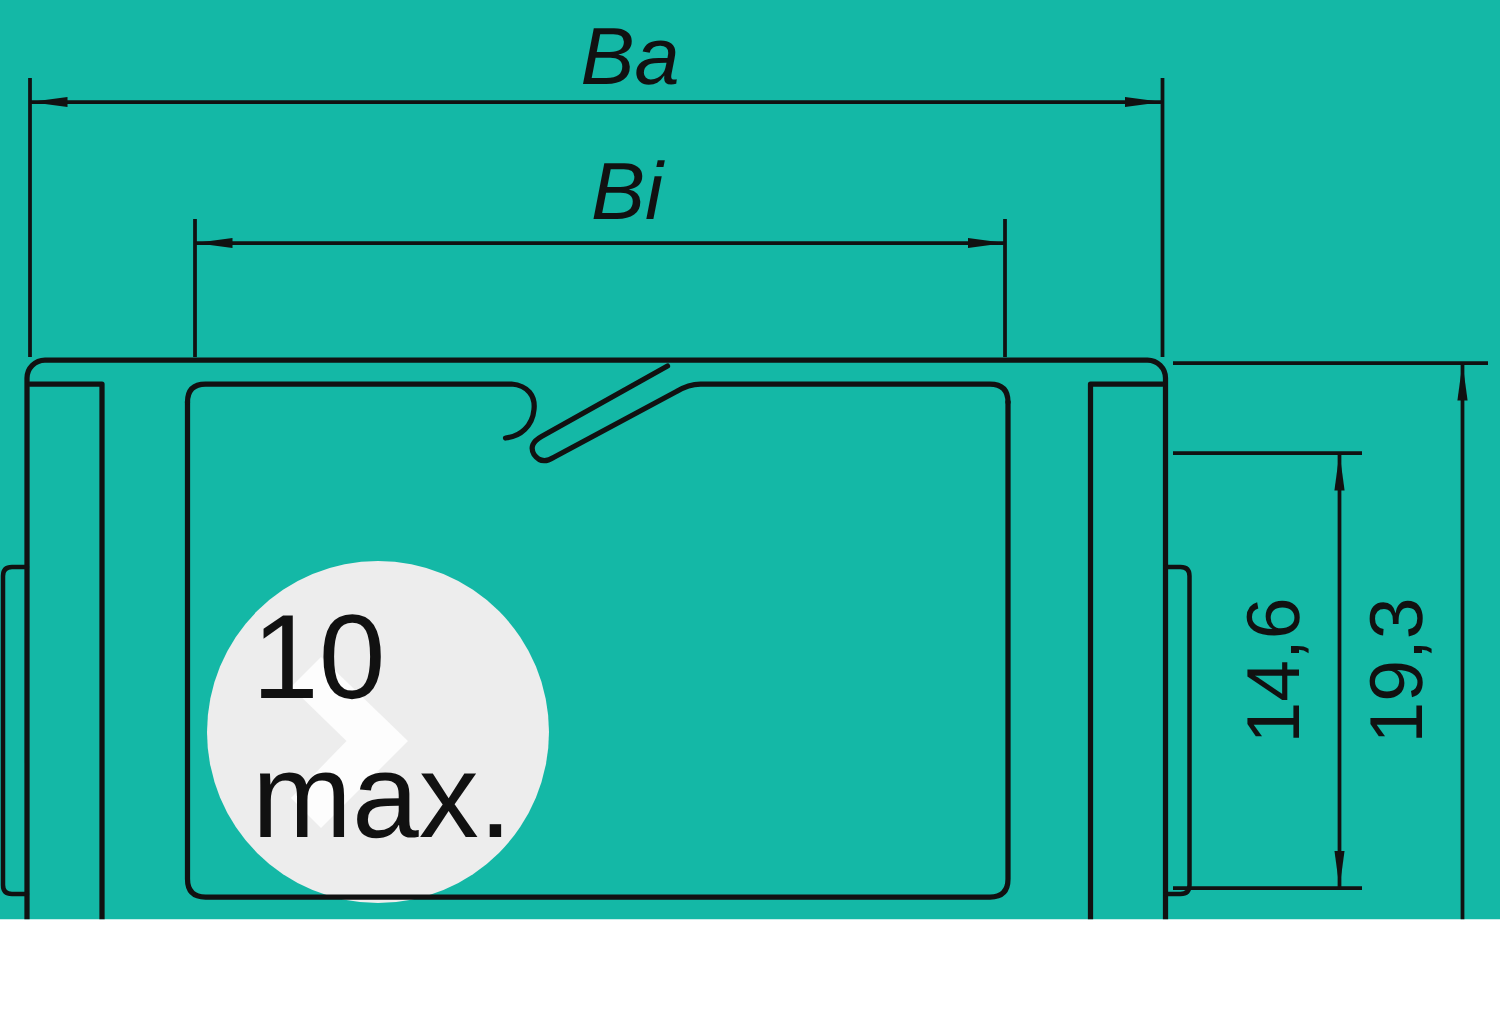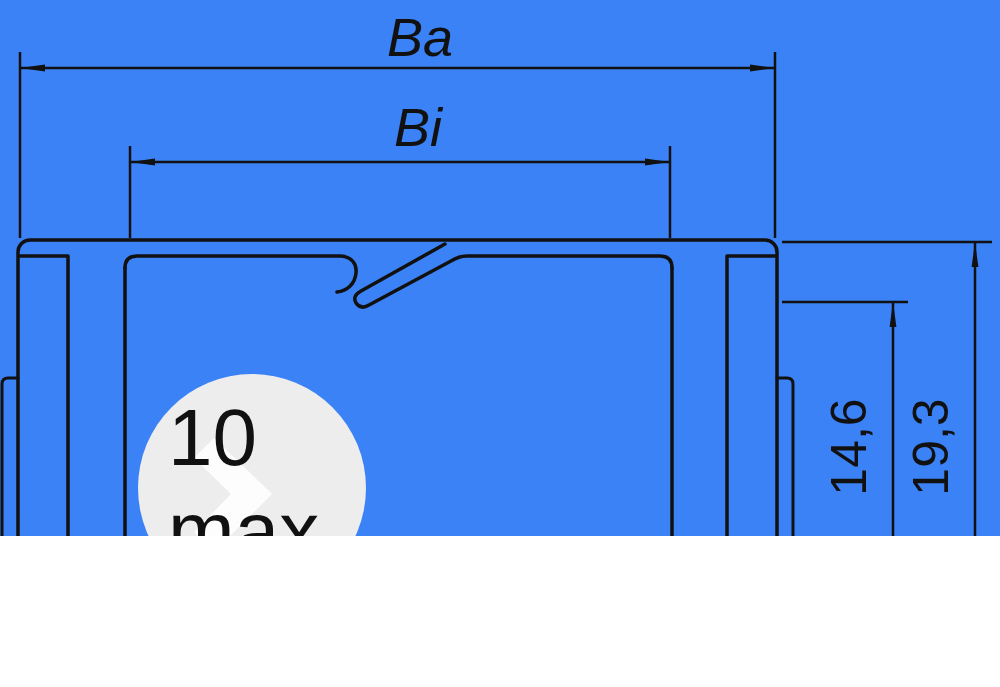--- a/index.html
+++ b/index.html
@@ -1,17 +1,17 @@
 <!DOCTYPE html>
 <html><head>
 <meta charset="utf-8">
 <style>
   html,body{margin:0;padding:0;background:#fff;}
   .canvas{
-    width:1000px;height:536px;background:#3b82f6;position:relative;overflow:hidden;
+    width:1000px;height:613px;background:#14b8a6;position:relative;overflow:hidden;
     font-family:"Liberation Sans", sans-serif;
   }
   svg{display:block;}
   .outline{fill:none;stroke:#111111;stroke-width:3.5;stroke-linecap:round;stroke-linejoin:round;}
   .thin-outline{fill:none;stroke:#111111;stroke-width:3;stroke-linecap:round;stroke-linejoin:round;}
   .dim{stroke:#111111;stroke-width:2.5;fill:none;}
   .ext{stroke:#111111;stroke-width:2.5;stroke-linecap:butt;fill:none;}
   text{fill:#111111;}
   .dim-label{font-size:54px;font-style:italic;}
   .dim-num{font-size:50px;}

